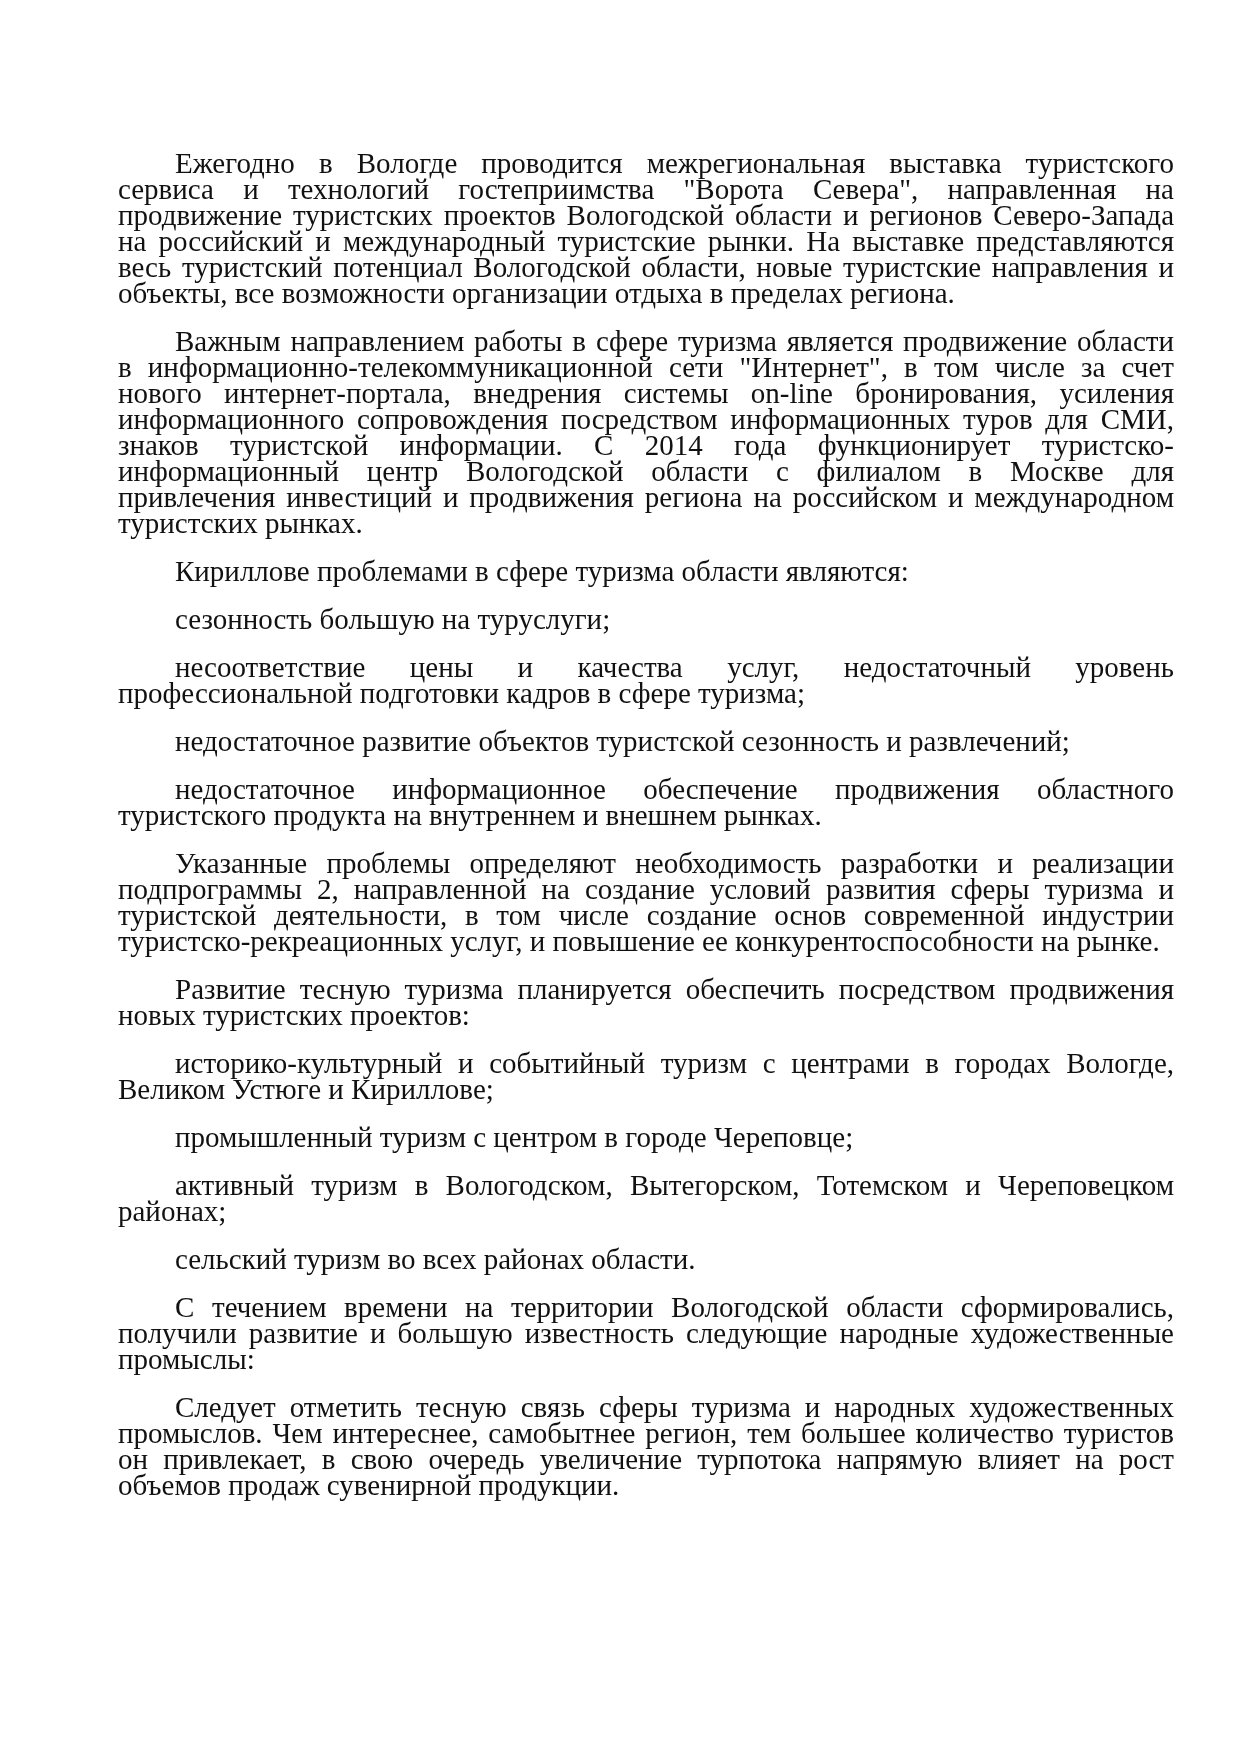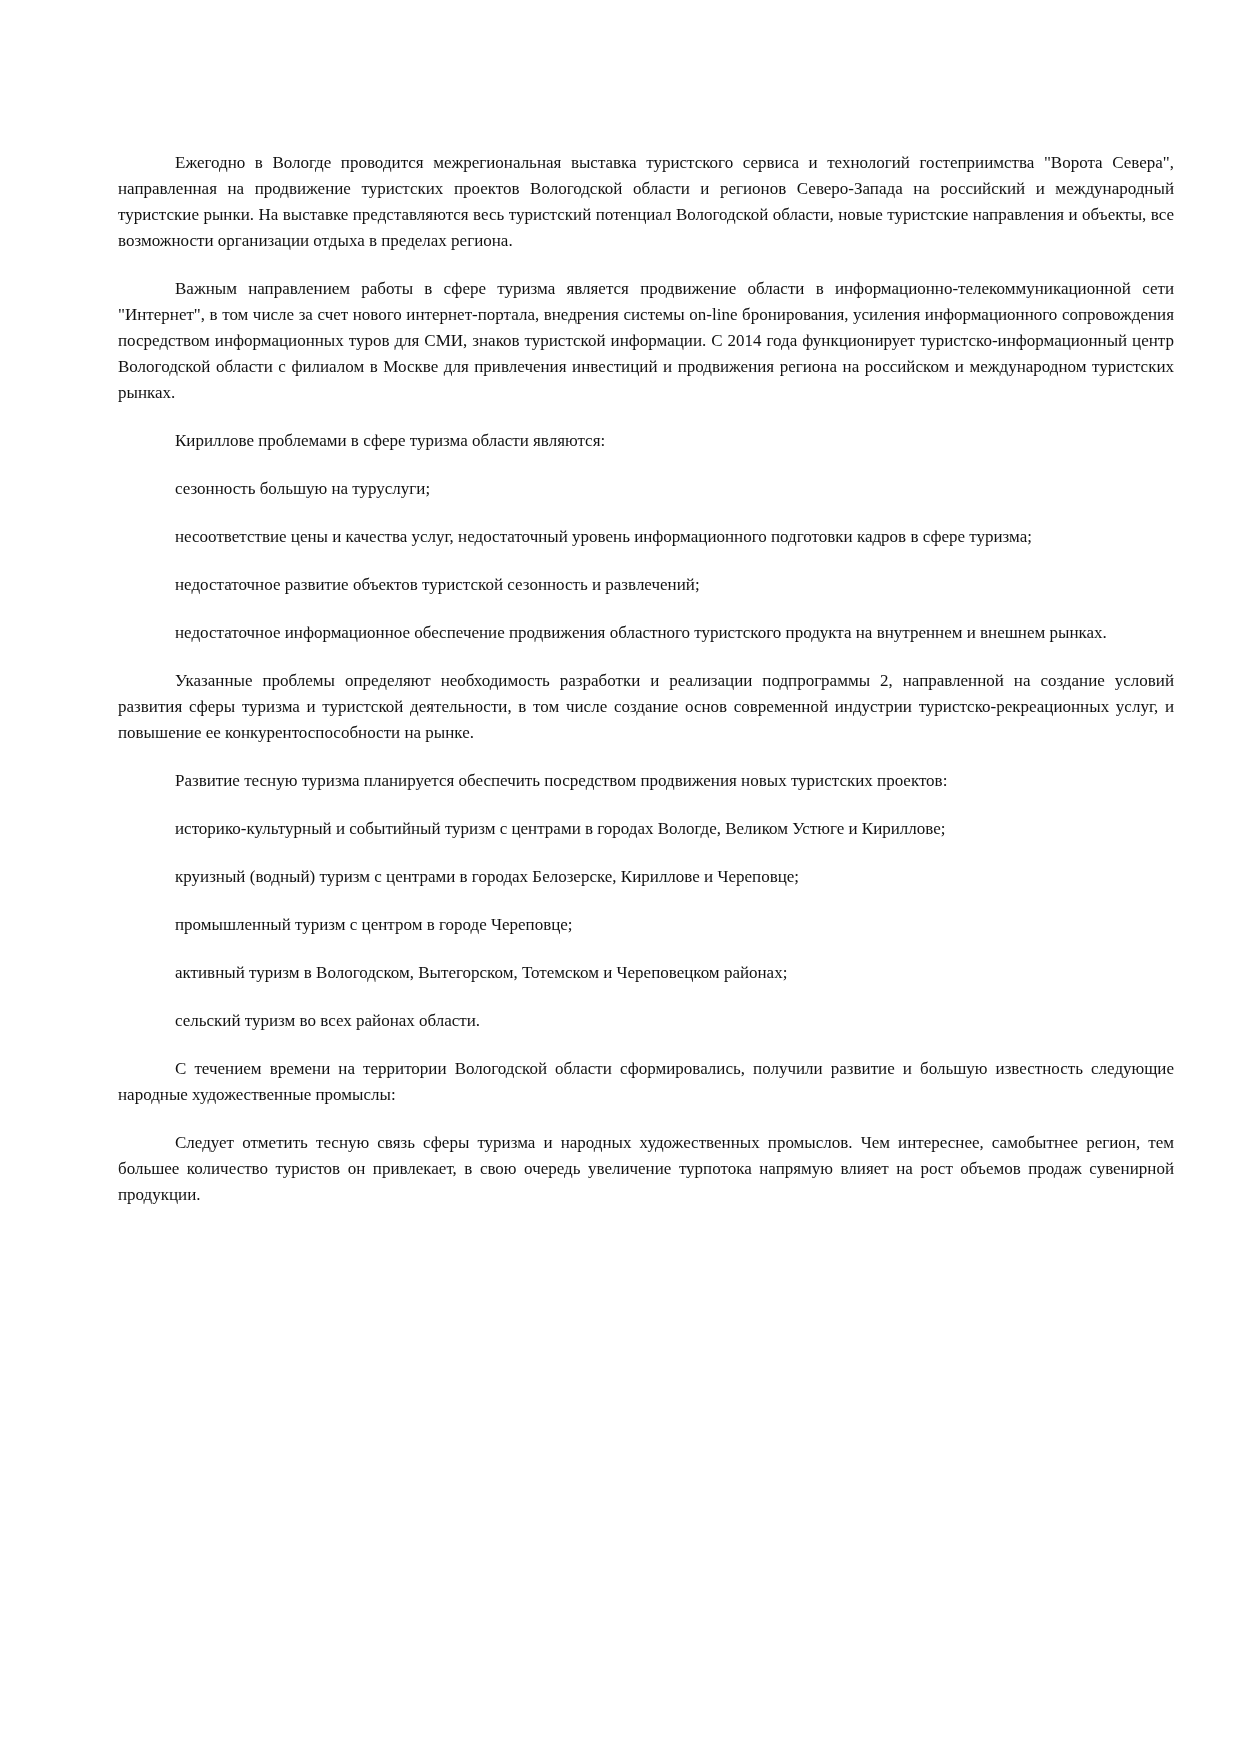--- a/index.html
+++ b/index.html
@@ -12,44 +12,43 @@
       height: 1754px;
       position: relative;
       overflow: hidden;
     }
     .page {
       position: absolute;
       left: 118px;
       top: 150px;
       width: 1056px;
       font-family: "Liberation Serif", "DejaVu Serif", serif;
-      font-size: 17px;
+      font-size: 29px;
       line-height: 26px;
       color: #111111;
     }
     .para {
       margin: 0 0 22px 0;
       text-indent: 57px;
       text-align: justify;
       text-align-last: left;
     }
   </style>
 </head>
 <body>
 
 <div class="page">
   <p class="para">Ежегодно в Вологде проводится межрегиональная выставка туристского сервиса и технологий гостеприимства "Ворота Севера", направленная на продвижение туристских проектов Вологодской области и регионов Северо-Запада на российский и международный туристские рынки. На выставке представляются весь туристский потенциал Вологодской области, новые туристские направления и объекты, все возможности организации отдыха в пределах региона.</p>
   <p class="para">Важным направлением работы в сфере туризма является продвижение области в информационно-телекоммуникационной сети "Интернет", в том числе за счет нового интернет-портала, внедрения системы on-line бронирования, усиления информационного сопровождения посредством информационных туров для СМИ, знаков туристской информации. С 2014 года функционирует туристско-информационный центр Вологодской области с филиалом в Москве для привлечения инвестиций и продвижения региона на российском и международном туристских рынках.</p>
   <p class="para">Кириллове проблемами в сфере туризма области являются:</p>
   <p class="para">сезонность большую на туруслуги;</p>
-  <p class="para">несоответствие цены и качества услуг, недостаточный уровень информационного подготовки кадров в сфере туризма;</p>
+  <p class="para">несоответствие цены и качества услуг, недостаточный уровень профессиональной подготовки кадров в сфере туризма;</p>
   <p class="para">недостаточное развитие объектов туристской сезонность и развлечений;</p>
   <p class="para">недостаточное информационное обеспечение продвижения областного туристского продукта на внутреннем и внешнем рынках.</p>
   <p class="para">Указанные проблемы определяют необходимость разработки и реализации подпрограммы 2, направленной на создание условий развития сферы туризма и туристской деятельности, в том числе создание основ современной индустрии туристско-рекреационных услуг, и повышение ее конкурентоспособности на рынке.</p>
   <p class="para">Развитие тесную туризма планируется обеспечить посредством продвижения новых туристских проектов:</p>
   <p class="para">историко-культурный и событийный туризм с центрами в городах Вологде, Великом Устюге и Кириллове;</p>
-  <p class="para">круизный (водный) туризм с центрами в городах Белозерске, Кириллове и Череповце;</p>
   <p class="para">промышленный туризм с центром в городе Череповце;</p>
   <p class="para">активный туризм в Вологодском, Вытегорском, Тотемском и Череповецком районах;</p>
   <p class="para">сельский туризм во всех районах области.</p>
   <p class="para">С течением времени на территории Вологодской области сформировались, получили развитие и большую известность следующие народные художественные промыслы:</p>
   <p class="para">Следует отметить тесную связь сферы туризма и народных художественных промыслов. Чем интереснее, самобытнее регион, тем большее количество туристов он привлекает, в свою очередь увеличение турпотока напрямую влияет на рост объемов продаж сувенирной продукции.</p>
 </div>
 
 </body></html>

